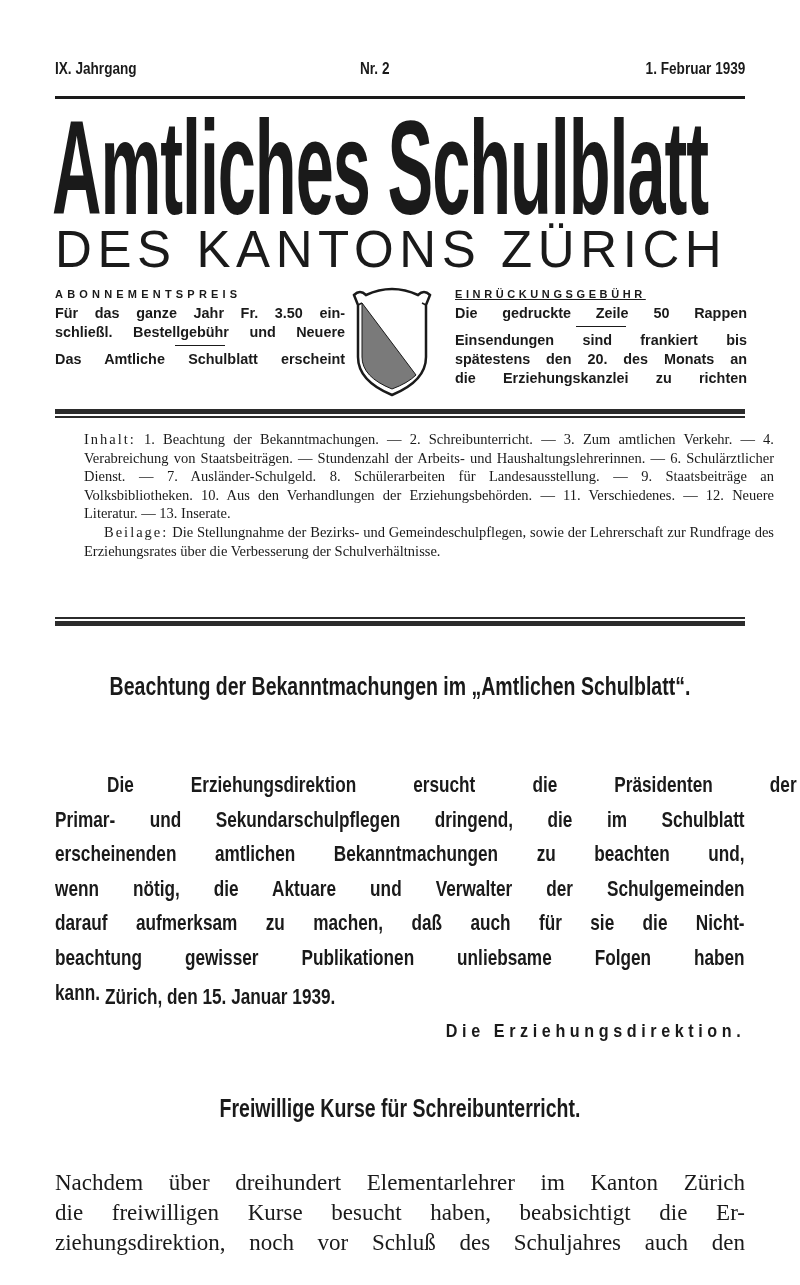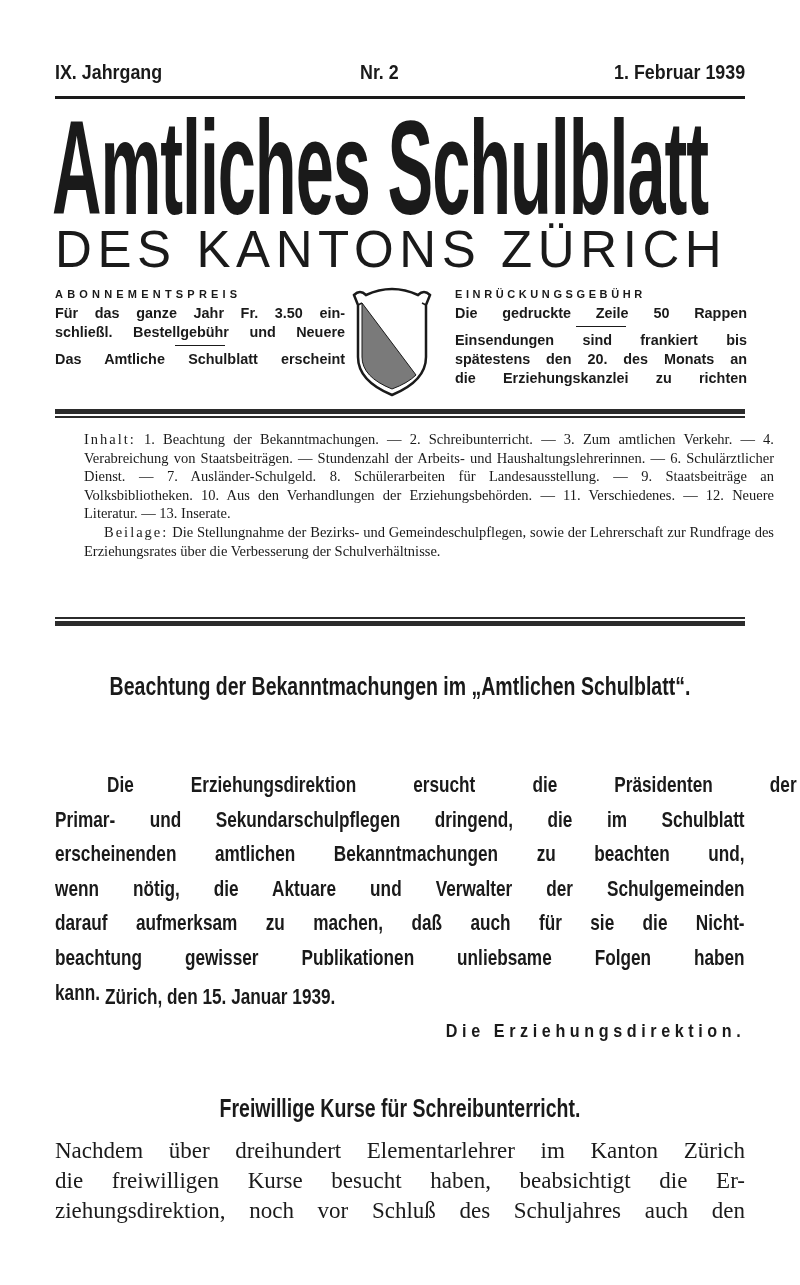--- a/index.html
+++ b/index.html
@@ -1,39 +1,39 @@
 <!DOCTYPE html>
 <html><head>
 <meta charset="utf-8">
 <style>
   html, body { margin: 0; padding: 0; background: #ffffff; }
   body { width: 800px; height: 1285px; position: relative; overflow: hidden; color: #1a1a1a; }
   .page { position: absolute; left: 55px; top: 0; width: 690px; }
 
   .topline { position: absolute; top: 60px; left: 0; width: 690px; height: 30px;
-    font-family: "Liberation Sans", sans-serif; font-weight: bold; font-size: 21px; }
+    font-family: "Liberation Sans", sans-serif; font-weight: bold; font-size: 16px; }
   .topline span { position: absolute; top: 0; transform: scaleX(0.85); }
   .topline .left { left: 0; transform-origin: left; }
   .topline .center { left: 305px; transform-origin: left; }
   .topline .right { right: 0; transform-origin: right; }
   .rule-top { position: absolute; top: 96px; left: 0; width: 690px; height: 3px; background: #1a1a1a; }
 
   .masthead { position: absolute; top: 104px; left: -3px; width: 696px; height: 122px; overflow: hidden; }
   .masthead-title { font-family: "Liberation Sans", sans-serif; font-weight: bold; font-size: 128px;
     line-height: 122px; white-space: nowrap; display: inline-block; transform-origin: left top;
     transform: scaleX(0.535) scaleY(1.05); letter-spacing: -2px; }
   .subtitle { position: absolute; top: 226px; left: 0; width: 690px; height: 48px;
     font-family: "Liberation Sans", sans-serif; font-size: 51px; line-height: 48px; letter-spacing: 5.6px; white-space: nowrap; }
 
   .infobox { position: absolute; top: 285px; width: 290px;
     font-family: "Liberation Sans", sans-serif; font-size: 14.4px; line-height: 19px; font-weight: bold; }
   .infobox.left { left: 0; }
   .infobox.right { left: 400px; width: 292px; }
   .infobox .caps { letter-spacing: 4.2px; font-size: 11px; }
-  .infobox.right .caps { letter-spacing: 3.6px; }
+  .infobox.right .caps { letter-spacing: 3.6px; text-decoration: underline; }
   .infobox .line { white-space: nowrap; display: block; text-align: justify; text-align-last: justify; }
   .infobox .short-rule { width: 50px; height: 1px; background: #1a1a1a; margin: 3px auto 4px auto; }
 
   .shield { position: absolute; top: 285px; left: 291px; width: 92px; height: 112px; }
 
   .rule-double-1 { position: absolute; top: 409px; left: 0; width: 690px; height: 5px; background: #2b2b2b; }
   .rule-double-2 { position: absolute; top: 416px; left: 0; width: 690px; height: 1.5px; background: #2b2b2b; }
   .rule-double-3 { position: absolute; top: 617px; left: 0; width: 690px; height: 1.5px; background: #2b2b2b; }
   .rule-double-4 { position: absolute; top: 621px; left: 0; width: 690px; height: 5px; background: #2b2b2b; }
 
@@ -54,21 +54,21 @@
   .art1-body .last-line { display: block; transform: scaleX(0.80); transform-origin: left; }
   .art1-body .indent { padding-left: 65px; }
 
   .dateline { position: absolute; top: 985px; left: 50px; font-family: "Liberation Sans", sans-serif;
     font-weight: bold; font-size: 21.5px; transform: scaleX(0.80); transform-origin: left; white-space: nowrap; }
   .signature { position: absolute; top: 1020px; right: 0; font-family: "Liberation Sans", sans-serif;
     font-weight: bold; font-size: 19px; letter-spacing: 5.4px; white-space: nowrap; transform: scaleX(0.85); transform-origin: right; }
 
   .art2-title { position: absolute; top: 1092px; left: -95px; width: 880px; }
 
-  .art2-body { position: absolute; top: 1136px; left: 0; width: 690px;
+  .art2-body { position: absolute; top: 1168px; left: 0; width: 690px;
     font-family: "Liberation Serif", serif; font-size: 23px; line-height: 30px; }
   .art2-body span { display: block; text-align: justify; text-align-last: justify; white-space: nowrap; }
 </style>
 </head>
 <body>
 
 <div class="page">
 
   <div class="topline">
     <span class="left">IX. Jahrgang</span>

